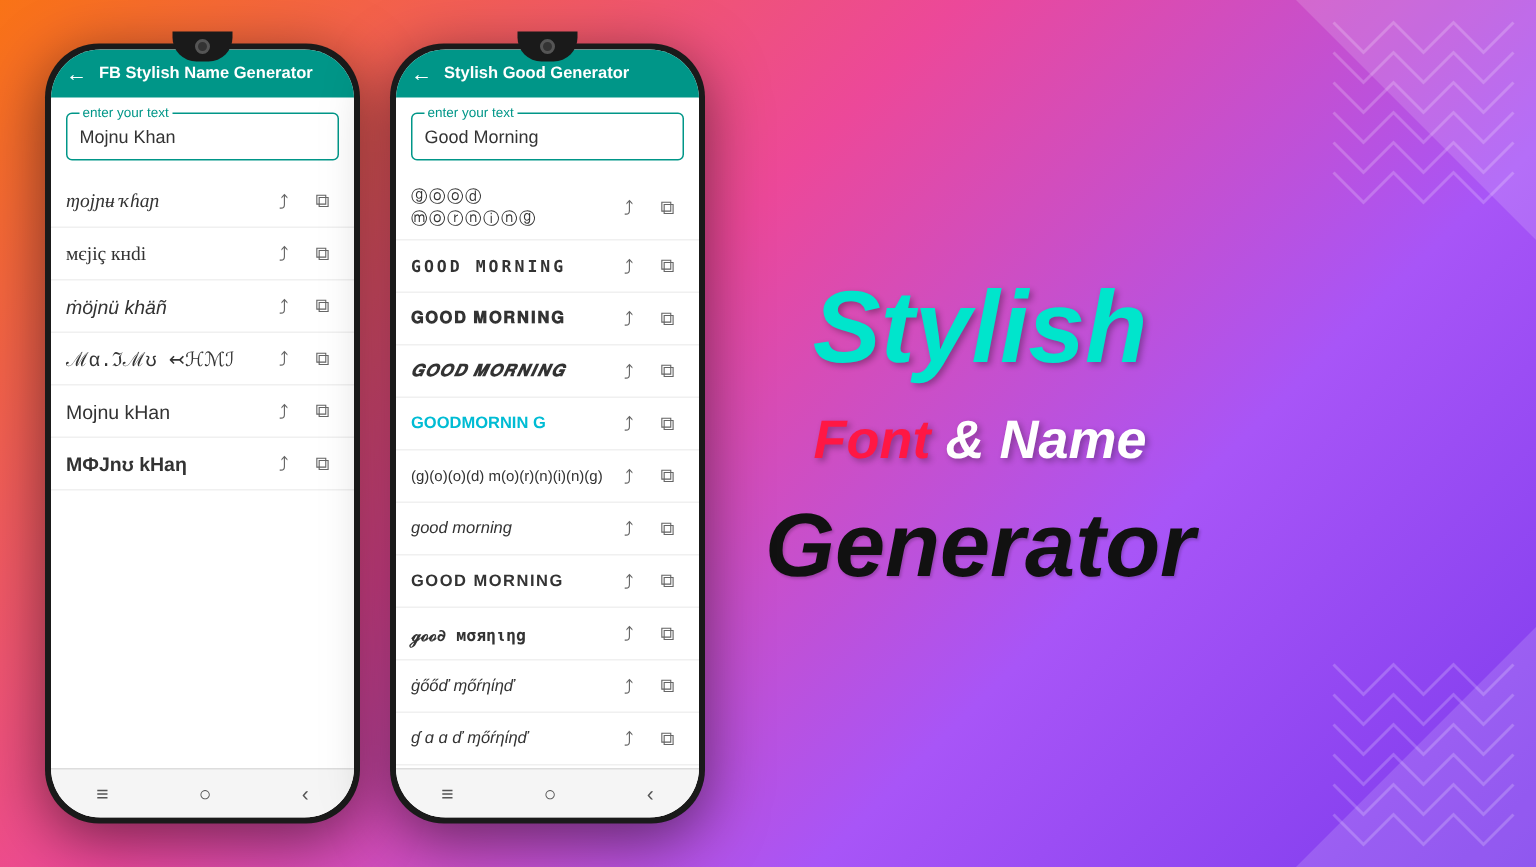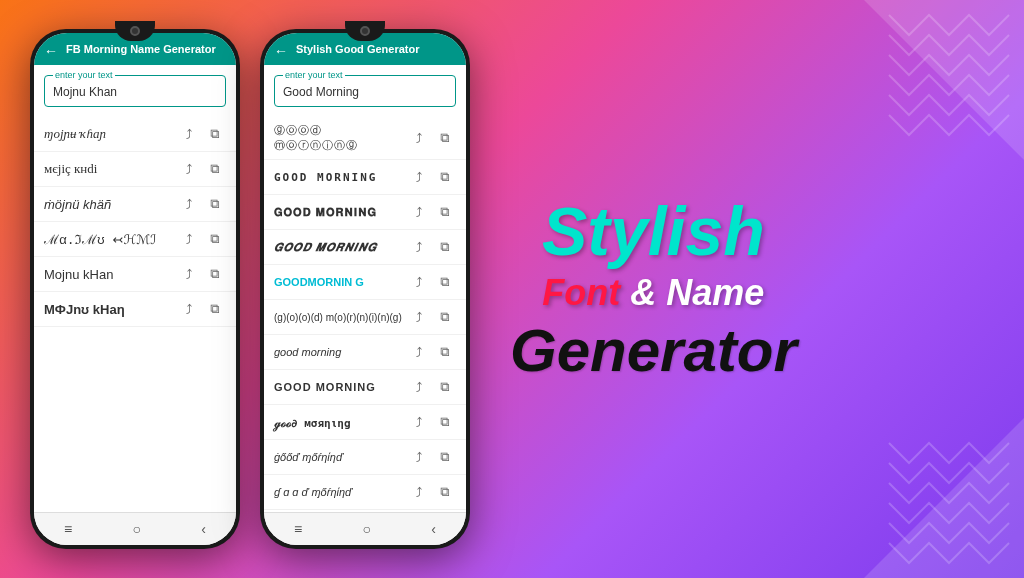--- a/index.html
+++ b/index.html
@@ -236,21 +236,21 @@
     }
 
     
     .branding {
       flex: 1;
       display: flex;
       flex-direction: column;
       align-items: center;
       justify-content: center;
       padding: 20px;
-      gap: 8px;
+      gap: 21px;
     }
     .brand-stylish {
       font-size: 68px;
       font-weight: 900;
       color: #00e5cc;
       font-style: italic;
       text-shadow: 2px 2px 4px rgba(0,0,0,0.3);
       line-height: 1;
       font-family: Arial Black, sans-serif;
     }
@@ -313,21 +313,21 @@
 
 <div class="phones-container">
 
   <div class="phone">
     <div class="phone-camera">
       <div class="camera-dot"></div>
     </div>
     <div class="phone-inner">
       <div class="app-bar">
         <span class="back-arrow">←</span>
-        <span style="font-size:11px;">FB Morning Name Generator</span>
+        <span style="font-size:11px;">FB Stylish Name Generator</span>
       </div>
       <div class="input-section">
         <div class="text-field">
           <label>enter your text</label>
           <input type="text" value="Mojnu Khan" style="">
         </div>
       </div>
       <div class="font-list">
 
       <div class="font-item">

